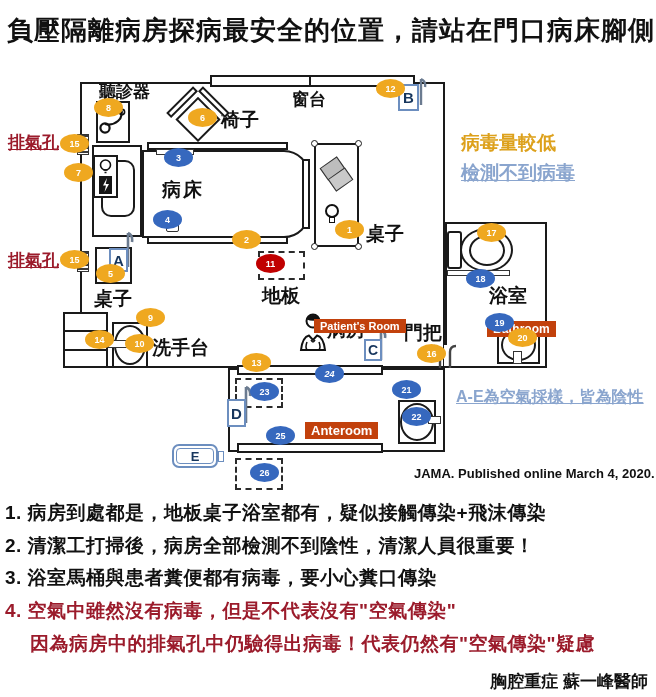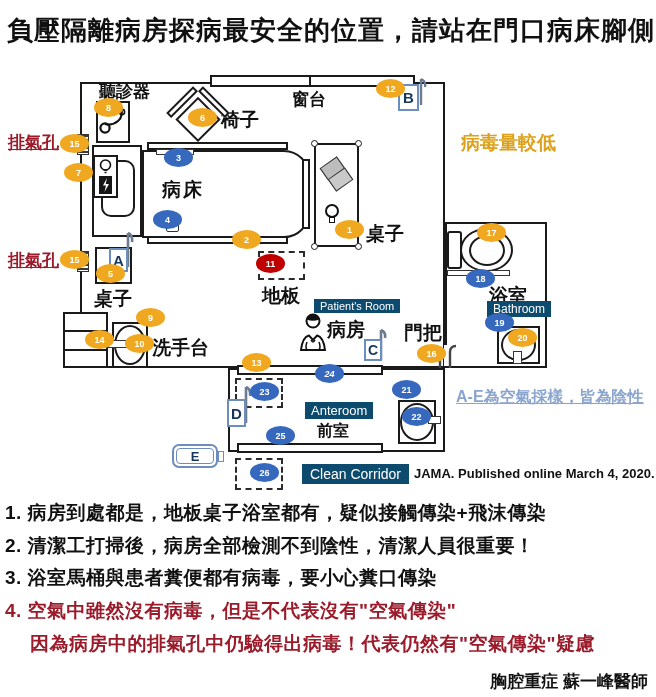--- a/index.html
+++ b/index.html
@@ -12,21 +12,21 @@
   .thin{ position:absolute; border:1.5px solid #333; background:#fff; }
   .dash{ position:absolute; border:2px dashed #2b2b2b; background:transparent; }
   .lbl { position:absolute; font-weight:700; color:#111; white-space:nowrap; }
   .vent{ position:absolute; width:12px; height:21px; border:1px solid #333;
          background:repeating-linear-gradient(180deg,#3a3a3a 0 2px,#fdfdfd 2px 4px); }
   .mk  { position:absolute; width:29px; height:19px; border-radius:50%; color:#fff;
          font-size:9px; font-weight:700; display:flex; align-items:center; justify-content:center; z-index:6; }
   .mk.y{ background:#efa820; }
   .mk.b{ background:#3668be; }
   .mk.r{ background:#c00000; }
-  .badge{ position:absolute; background:#0c4a6e; color:#fff; font-weight:400; padding:1px 6px; z-index:5; white-space:nowrap; }
+  .badge{ position:absolute; background:#c2410c; color:#fff; font-weight:700; padding:1px 6px; z-index:5; white-space:nowrap;margin-top:20px; }
   .airbox{ position:absolute; border:2px solid #6c8ebf; background:#fff; color:#17365d; font-weight:700;
            display:flex; align-items:center; justify-content:center; z-index:5; }
   .redtxt{ color:#9b1b2b; }
   .goldtxt{ color:#dda11c; }
   .bluetxt{ color:#8aa5ce; }
   .u { text-decoration:underline; }
   .note { position:absolute; left:5px; font-size:19px; font-weight:700; letter-spacing:0.5px; white-space:nowrap; }
   .caster{ position:absolute; width:7px; height:7px; border:1.5px solid #1a1a1a; border-radius:50%; background:#fff; }
   svg { display:block; }
 </style>
@@ -190,24 +190,24 @@
   <div class="lbl" style="left:317px; top:421px; font-size:16px;">前室</div>
   <div class="f" style="left:398px; top:400px; width:38px; height:44px; z-index:2;"></div>
   <div class="f" style="left:400px; top:403px; width:34px; height:38px; border-radius:50%; z-index:2;"></div>
   <div class="thin" style="left:428px; top:416px; width:13px; height:8px; z-index:3;"></div>
 
   <div class="dash" style="left:235px; top:458px; width:48px; height:32px;"></div>
   <div class="abs" style="left:172px; top:444px; width:46px; height:24px; border:2px solid #6c8ebf; border-radius:7px; background:#fff; z-index:4;">
     <div class="abs" style="left:2px; top:2px; width:38px; height:16px; border:1.5px solid #6c8ebf; border-radius:4px; display:flex; align-items:center; justify-content:center; font-weight:700; font-size:13px; color:#17365d;">E</div>
     <div class="abs" style="left:44px; top:5px; width:6px; height:11px; border:1.5px solid #6c8ebf; background:#fff;"></div>
   </div>
-  <div class="badge" style="left:302px; top:464px; font-size:14px; padding:2px 8px;">Clean Corridor</div>
   <div class="lbl" style="left:414px; top:466px; font-size:13px;">JAMA. Published online March 4, 2020.</div>
 
   <div class="lbl goldtxt" style="left:461px; top:130px; font-size:19px;">病毒量較低</div>
+  <div class="lbl bluetxt u" style="left:461px; top:160px; font-size:19px;">檢測不到病毒</div>
   <div class="lbl bluetxt u" style="left:456px; top:387px; font-size:16px;">A-E為空氣採樣，皆為陰性</div>
 
   <div class="mk y" style="left:335px; top:220px;">1</div>
   <div class="mk y" style="left:232px; top:230px;">2</div>
   <div class="mk b" style="left:164px; top:148px;">3</div>
   <div class="mk b" style="left:153px; top:210px;">4</div>
   <div class="mk y" style="left:96px;  top:264px;">5</div>
   <div class="mk y" style="left:188px; top:108px;">6</div>
   <div class="mk y" style="left:64px;  top:163px;">7</div>
   <div class="mk y" style="left:94px;  top:98px;">8</div>

